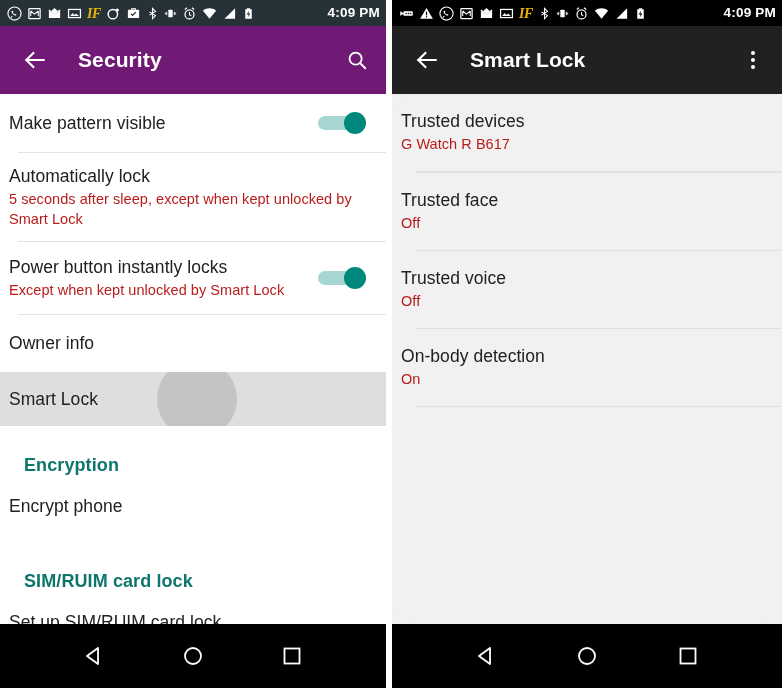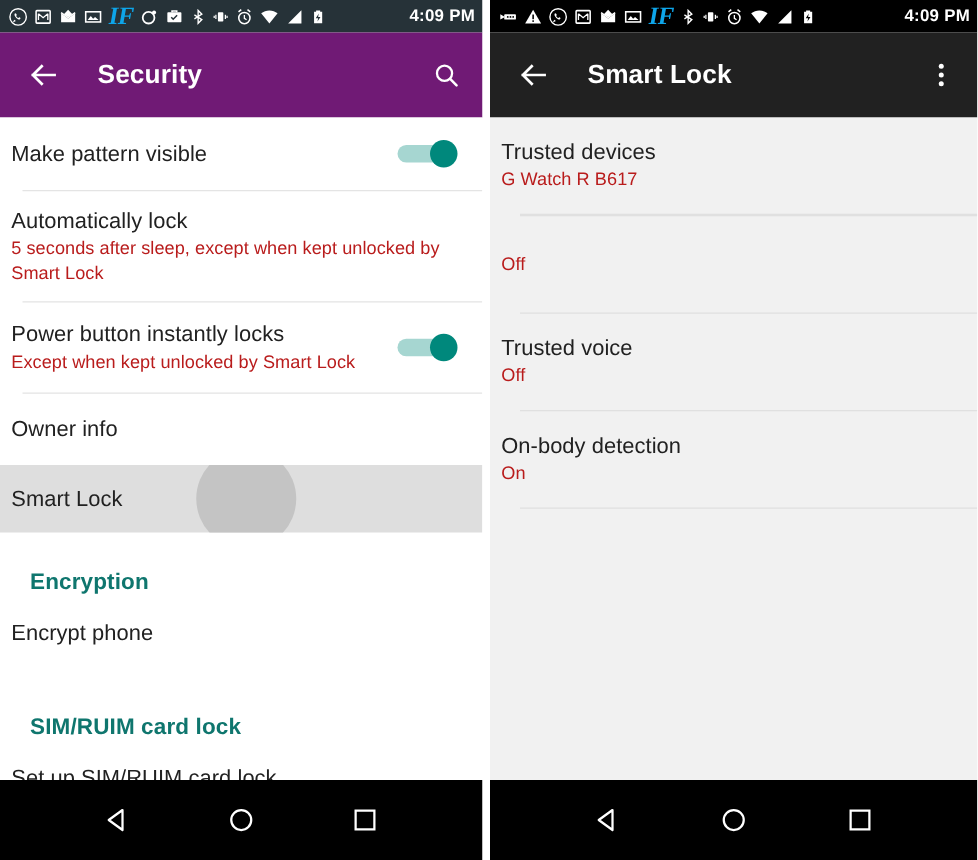--- a/index.html
+++ b/index.html
@@ -61,27 +61,27 @@
   .sb-ico {
     width: 15px;
     height: 15px;
     display: block;
     flex: 0 0 auto;
   }
   .sb-ico svg { display: block; width: 15px; height: 15px; }
   .sb-ico.w13 { width: 13px; }
   .sb-ico.w13 svg { width: 13px; }
   .sb-ico.if {
-    font-size: 20px;
+    font-size: 14px;
     font-weight: bold;
     font-style: italic;
     line-height: 15px;
     letter-spacing: -0.5px;
     font-family: "Liberation Serif", serif;
-    color: #0ea5e9;
+    color: #eab308;
     width: auto;
     text-align: right;
   }
 
   
   .toolbar {
     height: 68px;
     flex: 0 0 68px;
     display: flex;
     align-items: center;
@@ -129,21 +129,21 @@
     background: #ffffff;
   }
 
   
   .list {
     flex: 1 1 auto;
     overflow: hidden;
     position: relative;
   }
   .list-left  { background: #ffffff; }
-  .list-right { background: #f1f1f1; }
+  .list-right { background: #f1f1f1; border-radius: 26px; }
 
   .row {
     position: relative;
     box-sizing: border-box;
     padding: 0 20px 0 9px;
     display: flex;
     align-items: center;
     overflow: hidden;
   }
   .row-text { flex: 1 1 auto; min-width: 0; position: relative; z-index: 2; }
@@ -538,20 +538,21 @@
           <div class="row-title">Trusted devices</div>
           <div class="row-sub">G Watch R B617</div>
         </div>
       </div>
       <div class="divider-r"></div>
 
       <div class="divider-r"></div>
 
       <div class="row" style="height:77px">
         <div class="row-text">
+          <div class="row-title">Trusted face</div>
           <div class="row-sub">Off</div>
         </div>
       </div>
       <div class="divider-r"></div>
 
       <div class="row" style="height:77px">
         <div class="row-text">
           <div class="row-title">Trusted voice</div>
           <div class="row-sub">Off</div>
         </div>

